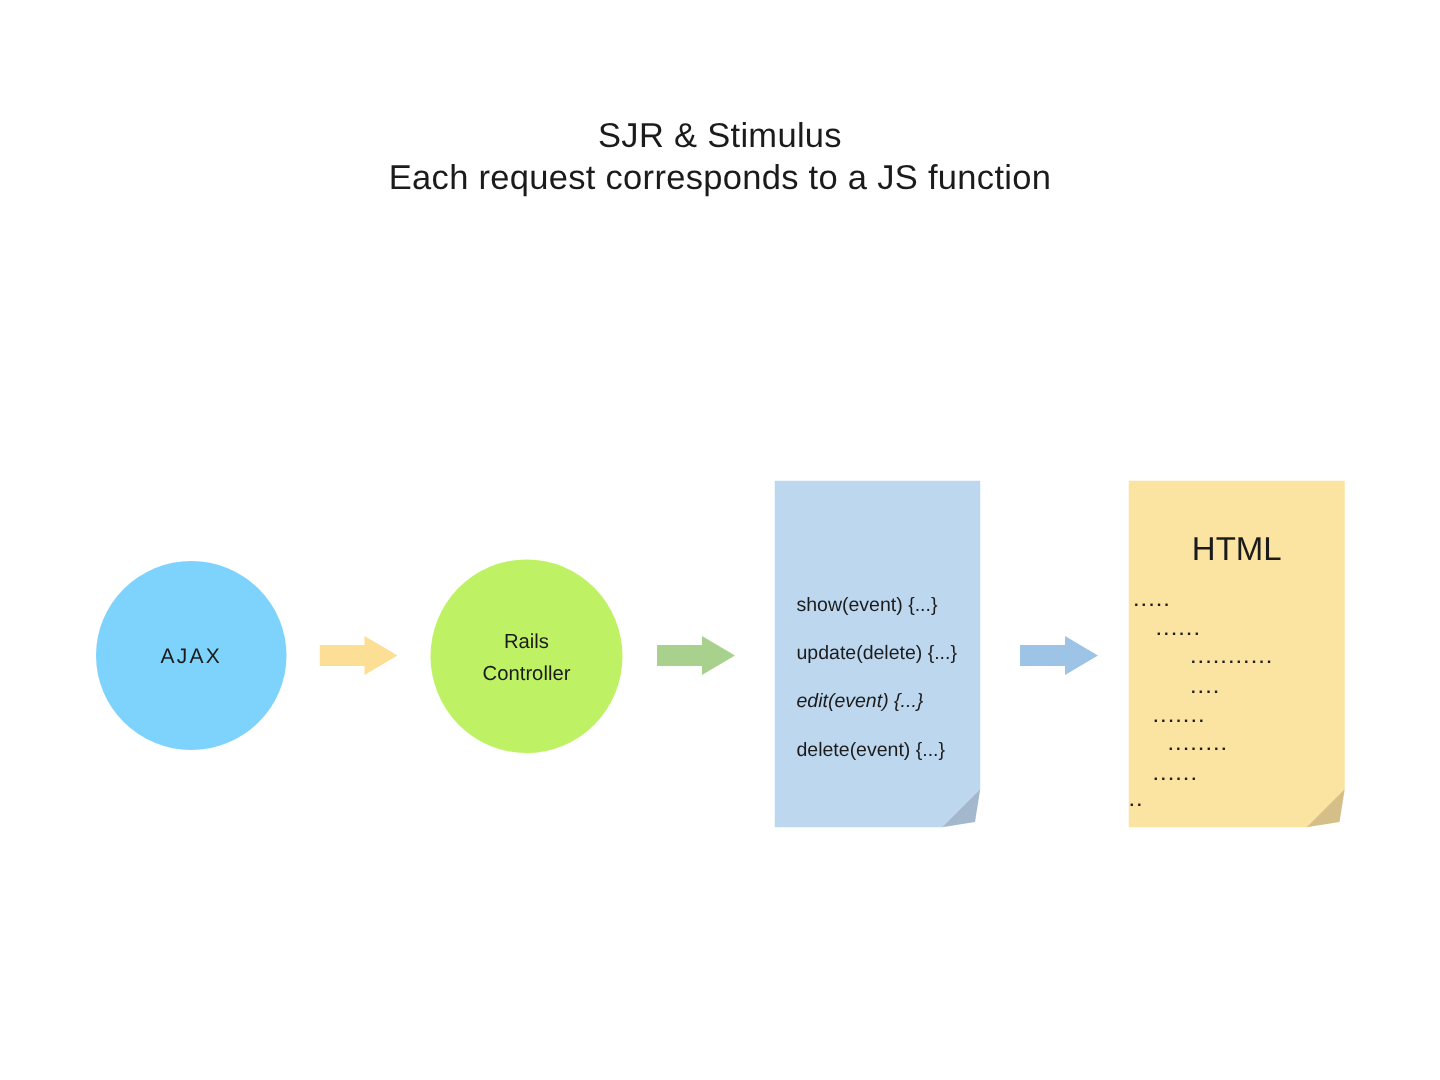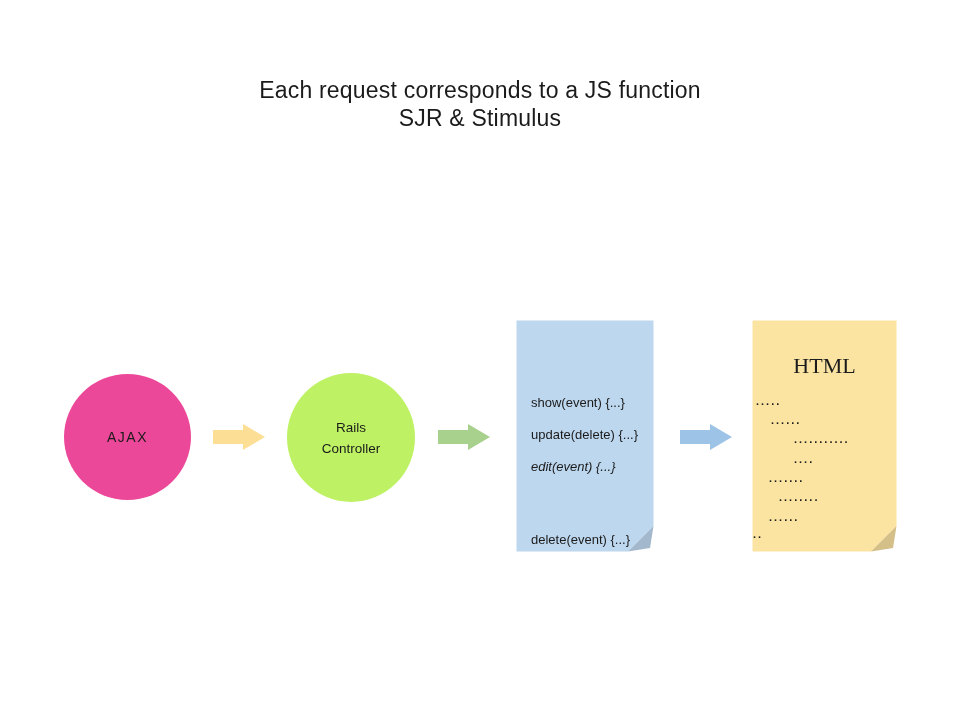--- a/index.html
+++ b/index.html
@@ -26,47 +26,47 @@
   .arrow-2 { left:438px; top:424px; }
   .arrow-3 { left:680px; top:424px; }
 
   
   .note { position:absolute; top:320px; height:232px; }
   .note-controller { left:516px; width:138px; }
   .note-html       { left:752px; width:145px; }
   .note svg.bg { position:absolute; left:0; top:0; }
   .note-title { position:absolute; left:0; width:100%; text-align:center; }
   .note-controller .note-title { top:21px; font-size:18px; }
-  .note-html .note-title       { top:33px; font-size:22px;font-family:Liberation Serif, serif; }
+  .note-html .note-title       { top:33px; font-size:22px; }
 
   .fn-line { position:absolute; left:15px; font-size:13px; white-space:nowrap; }
-  .fn-0 { top:75px; } .fn-1 { top:107px; } .fn-2 { top:139px;font-style:italic; } .fn-3 { top:172px;margin-top:40px; }
+  .fn-0 { top:75px; } .fn-1 { top:107px; } .fn-2 { top:139px;font-style:italic; } .fn-3 { top:172px; }
 
   .dot-line { position:absolute; font-size:11px; font-weight:bold;
               letter-spacing:2px; white-space:nowrap; }
   .dot-0 { top:75px;  left:4px;  }
   .dot-1 { top:94px;  left:19px; }
   .dot-2 { top:113px; left:42px; }
   .dot-3 { top:133px; left:42px; }
   .dot-4 { top:152px; left:17px; }
   .dot-5 { top:171px; left:27px; }
   .dot-6 { top:191px; left:17px; }
   .dot-7 { top:208px; left:1px;  }
 </style>
 </head>
 <body>
 
 <div class="stage">
 
   <div class="title">
+    <div>SJR &amp; Stimulus</div>
     <div>Each request corresponds to a JS function</div>
-    <div>SJR &amp; Stimulus</div>
   </div>
 
-  <div class="circle circle-ajax" style="background-color: #ec4899;">
+  <div class="circle circle-ajax" style="background-color: #7dd3fc;">
     <span class="lbl">AJAX</span>
   </div>
 
   <svg class="arrow arrow-1" viewBox="0 0 52 26">
     <polygon points="0,6 30,6 30,0 52,13 30,26 30,20 0,20" fill="#fcdf94"></polygon>
   </svg>
 
   <div class="circle circle-rails" style="background-color: #bef264;">
     <span class="lbl">
       <span>Rails</span><br>

